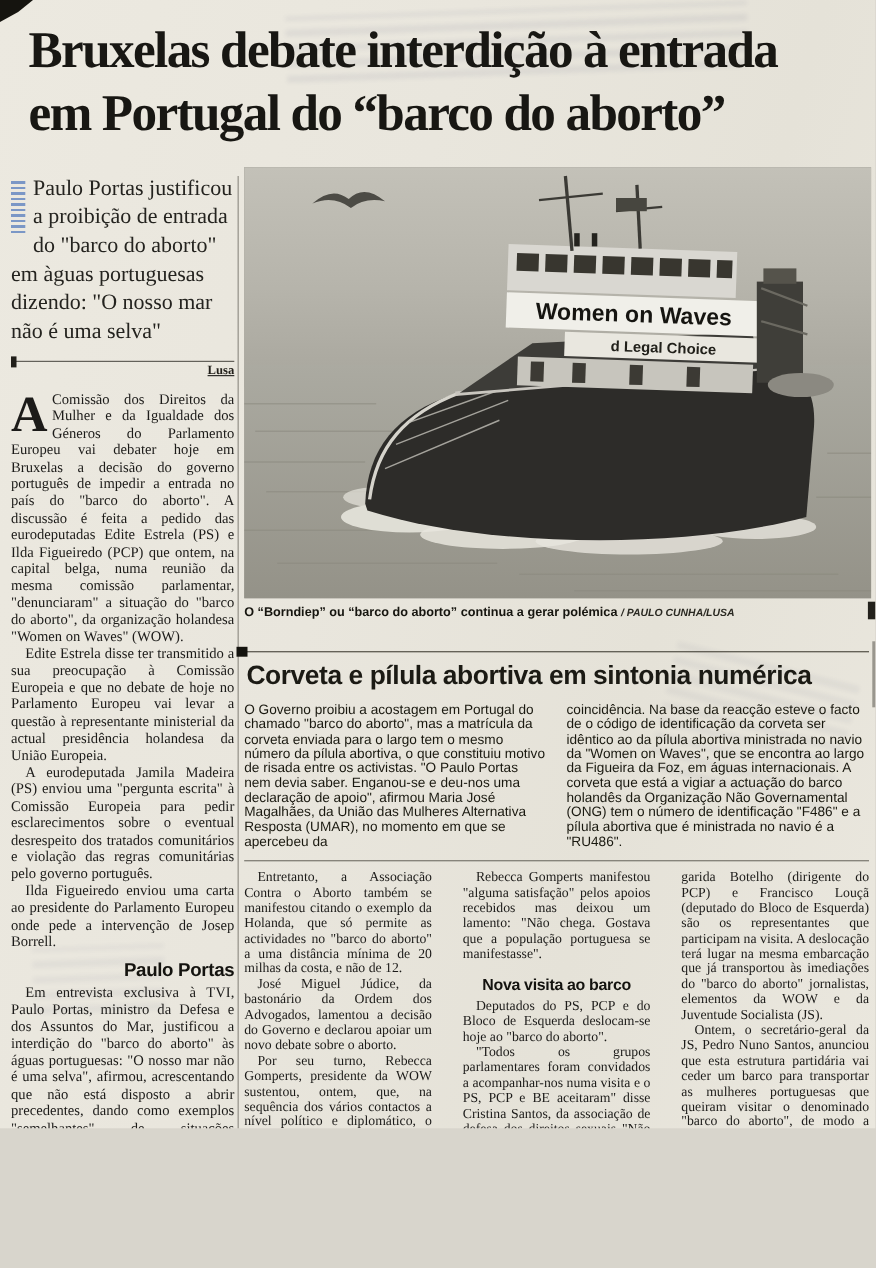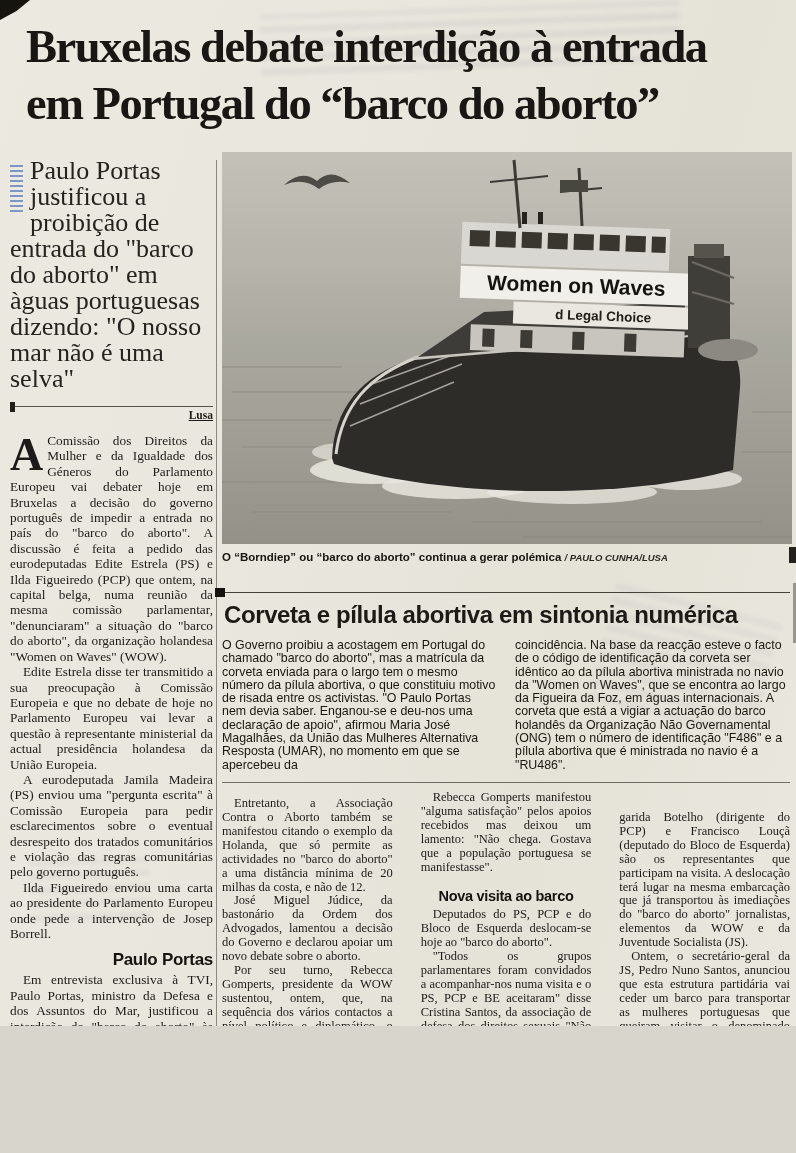--- a/index.html
+++ b/index.html
@@ -21,21 +21,21 @@
 
   
   .headline{position:absolute;left:26px;top:18px;width:756px;
     font-weight:bold;font-size:47px;line-height:57px;letter-spacing:-1.5px;color:#181713;
     transform:scaleX(.99);transform-origin:left top;}
 
   
   .left-col{position:absolute;left:10px;top:158px;width:203px;}
   .v-rule{position:absolute;left:216px;top:160px;width:1px;height:986px;background:#8a887f;}
 
-  .lead{font-size:26px;line-height:26px;color:#24231f;}
+  .lead{font-size:20px;line-height:26px;color:#24231f;}
   .quote-dashes{float:left;width:13px;height:50px;margin:4px 7px 2px 0;
     background:repeating-linear-gradient(0deg,#7b97c6 0 2px,rgba(0,0,0,0) 2px 5px);}
   .byline-row{margin-top:14px;text-decoration:underline;}
   .byline-rule{position:relative;height:1px;background:#55534c;}
   .byline-notch{position:absolute;left:0;top:-4px;width:5px;height:10px;background:#211f1a;}
   .byline{text-align:right;font-weight:bold;font-size:11.5px;padding-top:2px;color:#211f1a;}
 
   .body-copy{margin-top:12px;font-size:13.3px;line-height:15.4px;text-align:justify;}
   .body-copy p{margin:0;text-indent:13px;}
   .body-copy p.first{text-indent:0;}
@@ -55,21 +55,21 @@
   
   .section{position:absolute;left:222px;top:592px;width:568px;}
   .section-rule{position:relative;height:1px;background:#454239;}
   .section-notch{position:absolute;left:-7px;top:-4px;width:10px;height:9px;background:#14130e;}
   .section-headline{font-family:"Liberation Sans",sans-serif;font-weight:bold;
     font-size:24px;letter-spacing:-0.4px;margin:8px 0 10px 2px;color:#1b1a14;}
   .intro{display:flex;gap:18px;font-family:"Liberation Sans",sans-serif;
     font-size:12.4px;line-height:13.3px;color:#19180f;}
   .intro .icol{flex:1;text-align:left;}
   .mid-rule{height:1px;background:#6f6d64;margin:10px 0 8px 0;}
-  .bottom{display:flex;gap:28px;font-size:12.5px;line-height:13.9px;text-align:justify;align-items:flex-end;}
+  .bottom{display:flex;gap:28px;font-size:12.5px;line-height:13.9px;text-align:justify;}
   .bottom .bcol{flex:1;}
   .bottom p{margin:0;text-indent:12px;}
   .bottom p.noindent{text-indent:0;}
   .bottom-subhead{font-family:"Liberation Sans",sans-serif;font-weight:bold;
     font-size:14.5px;text-align:center;margin:16px 0 4px 0;text-indent:0!important;
     letter-spacing:-0.3px;color:#14130f;}
 </style>
 </head>
 <body>
 

